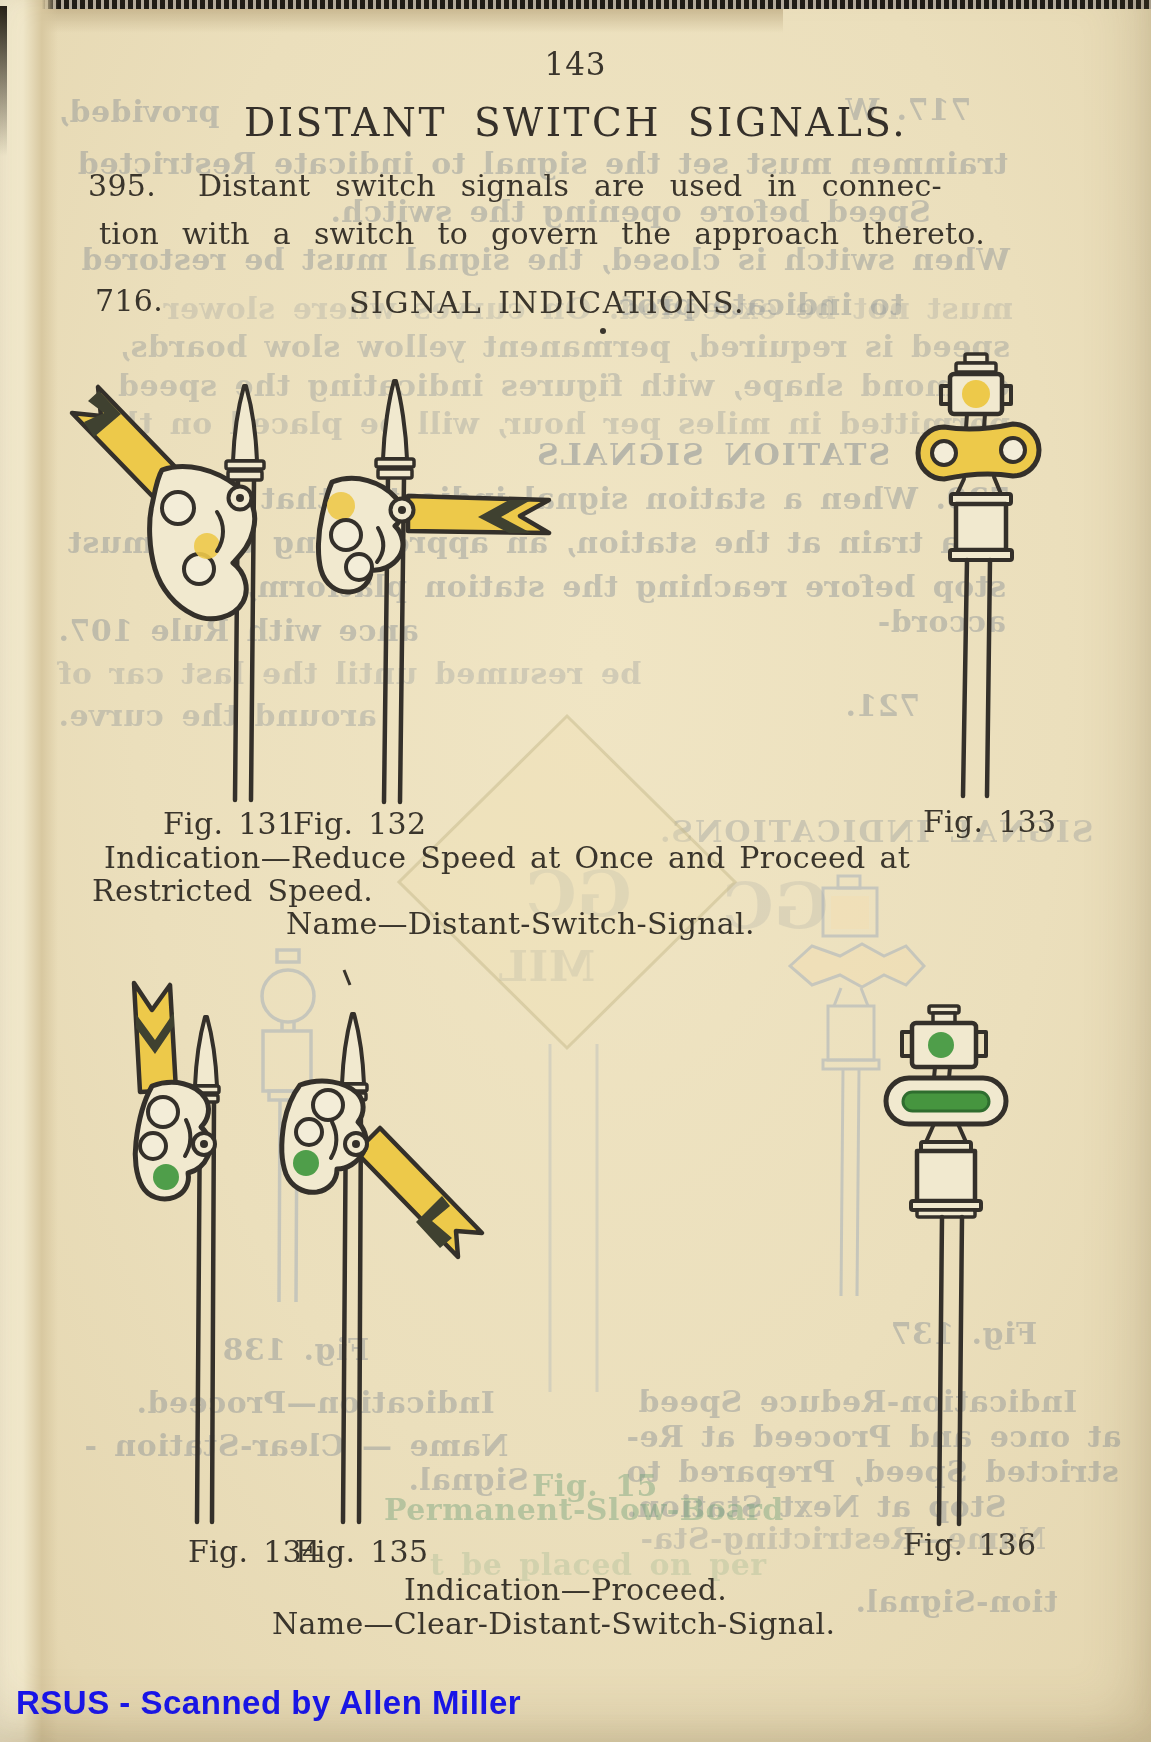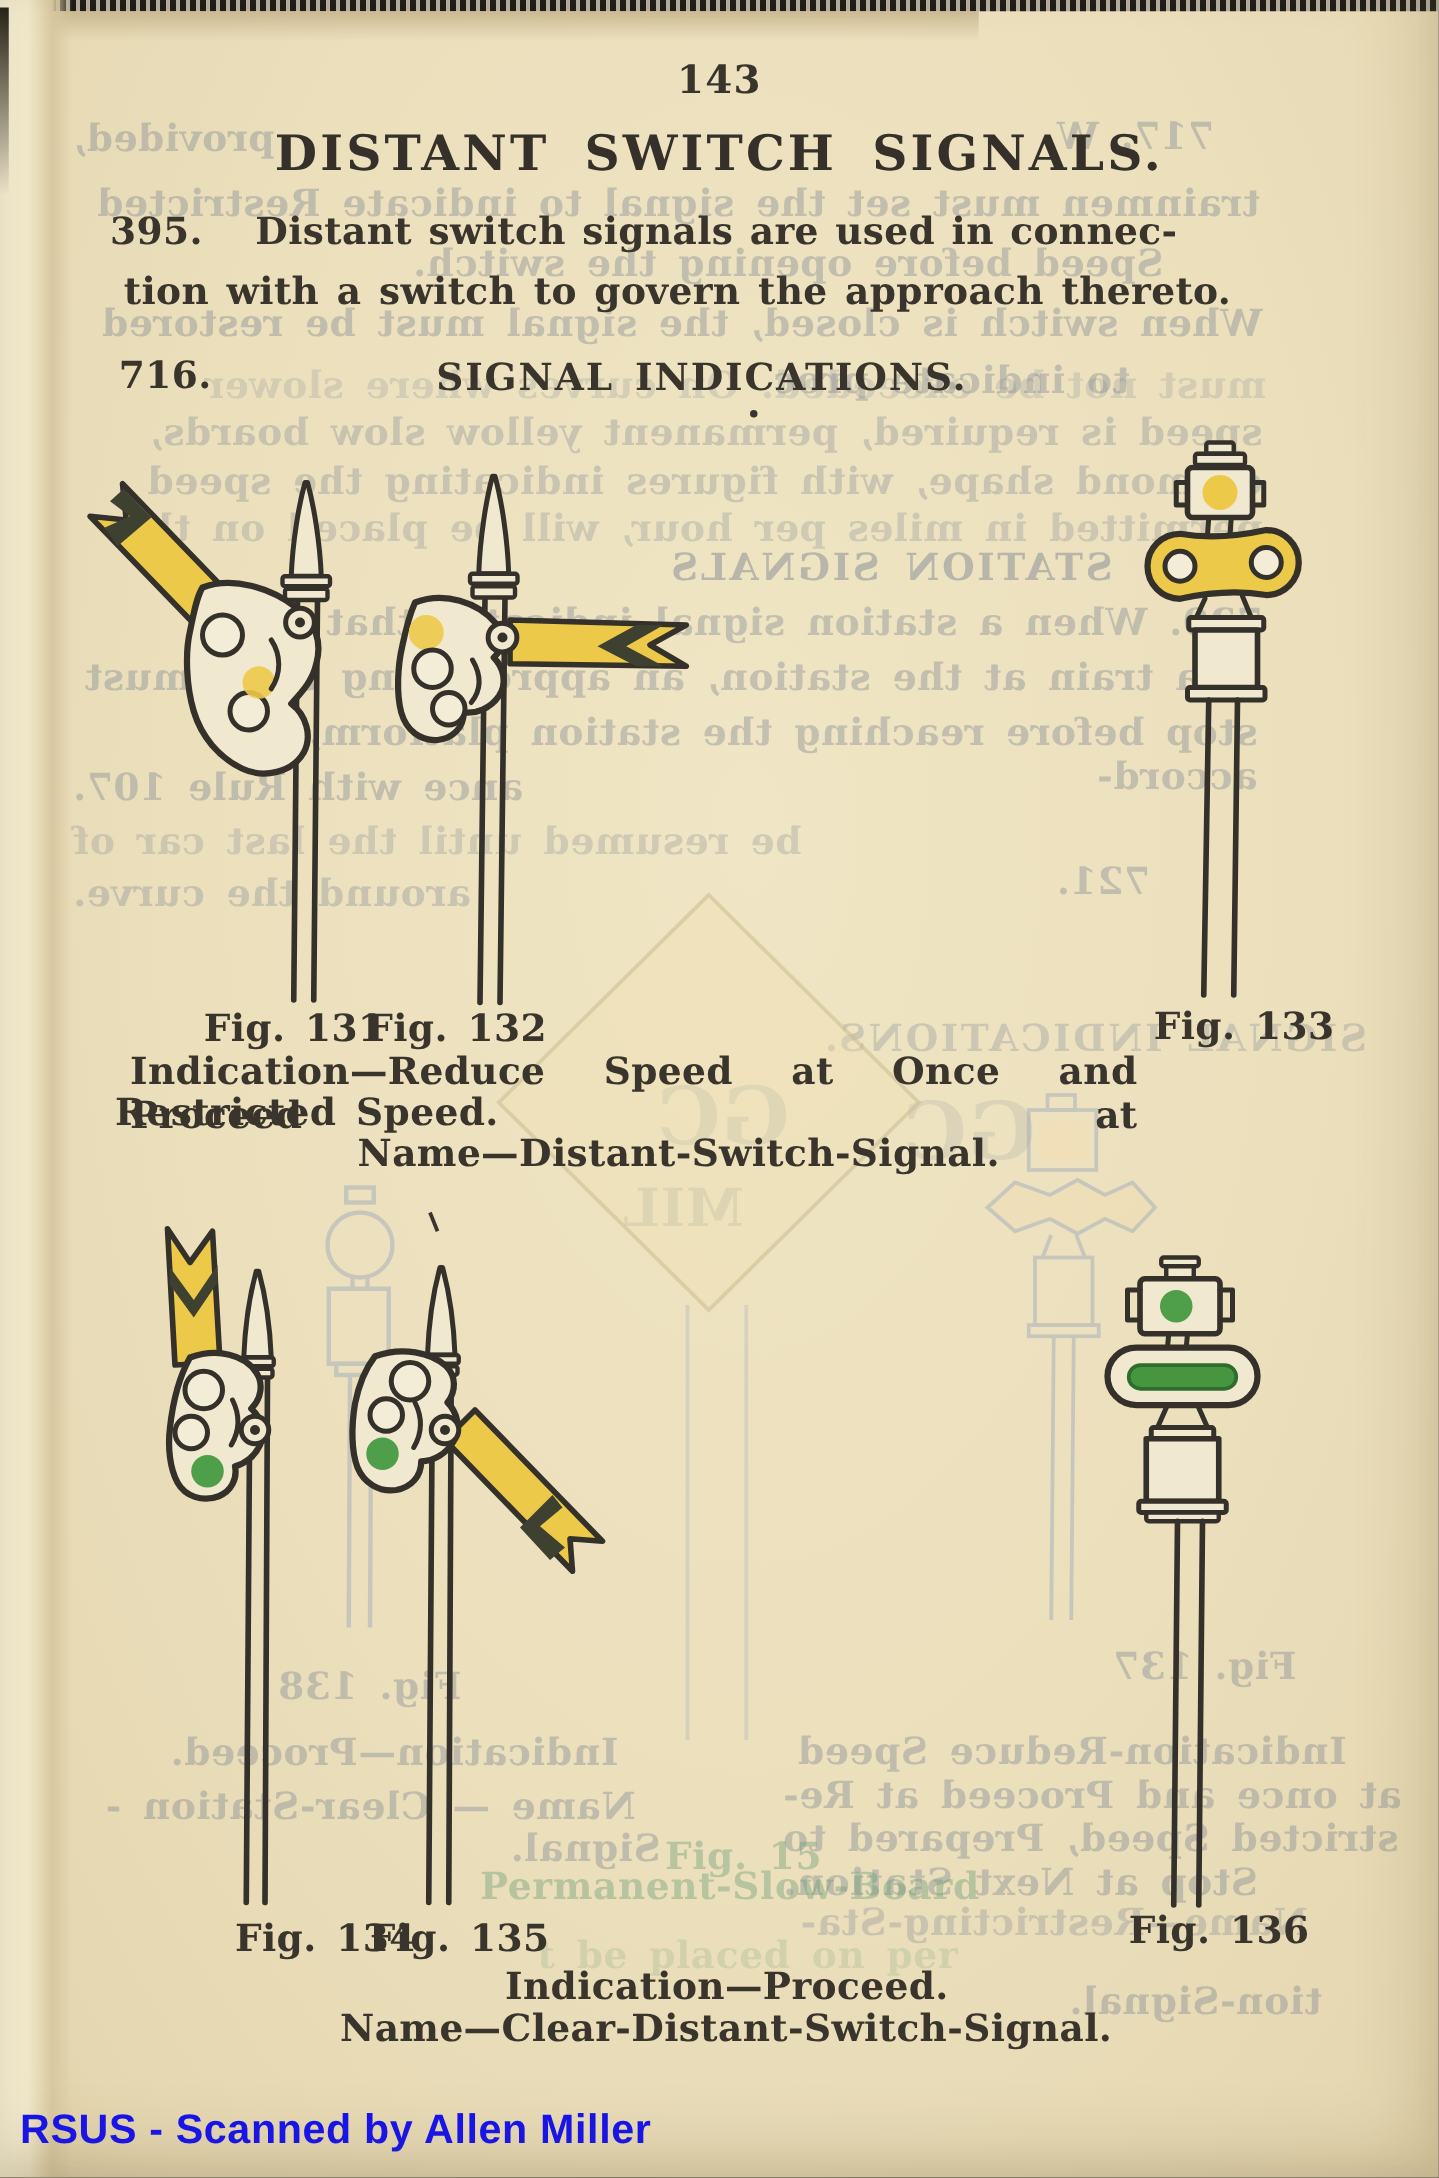--- a/index.html
+++ b/index.html
@@ -13,21 +13,21 @@
     background:linear-gradient(#c4b28acc,rgba(196,178,138,0));}
   .corner-wedge{position:absolute;left:0;top:7px;width:0;height:0;
     border-top:36px solid #241f17;border-right:42px solid transparent;opacity:.92;}
   .left-curve{position:absolute;left:0;top:0;bottom:0;width:58px;
     background:linear-gradient(90deg,#f5edd2 0%,#f0e7c9 40%,#d8c8a0 72%,rgba(216,200,160,0) 100%);}
   .left-sliver{position:absolute;left:0;top:6px;width:7px;height:150px;
     background:linear-gradient(#241f17,rgba(36,31,23,0));}
   .vignette{position:absolute;inset:0;pointer-events:none;
     box-shadow:inset -20px -26px 50px rgba(115,95,55,.16), inset 0 -10px 20px rgba(115,95,55,.10);}
   
-  .t{position:absolute;font-weight:bold;font-size:30px;color:#3a352c;white-space:nowrap;
+  .t{position:absolute;font-weight:normal;font-size:30px;color:#3a352c;white-space:nowrap;
      letter-spacing:.3px;word-spacing:5px;}
   .just{white-space:normal;text-align:justify;text-align-last:justify;word-spacing:2px;}
   .center{left:0;right:0;text-align:center;}
   .title{font-size:39px;letter-spacing:2.5px;word-spacing:12px;color:#35302a;}
   .pgnum{font-size:31px;letter-spacing:1px;}
   .sp{display:inline-block;width:42px;}
   .credit{position:absolute;font-family:"Liberation Sans",sans-serif;font-weight:bold;
      font-size:33px;color:#1512ee;white-space:nowrap;letter-spacing:.5px;}
   
   .gl{position:absolute;font-weight:bold;font-size:30px;color:#76818f;opacity:.36;

